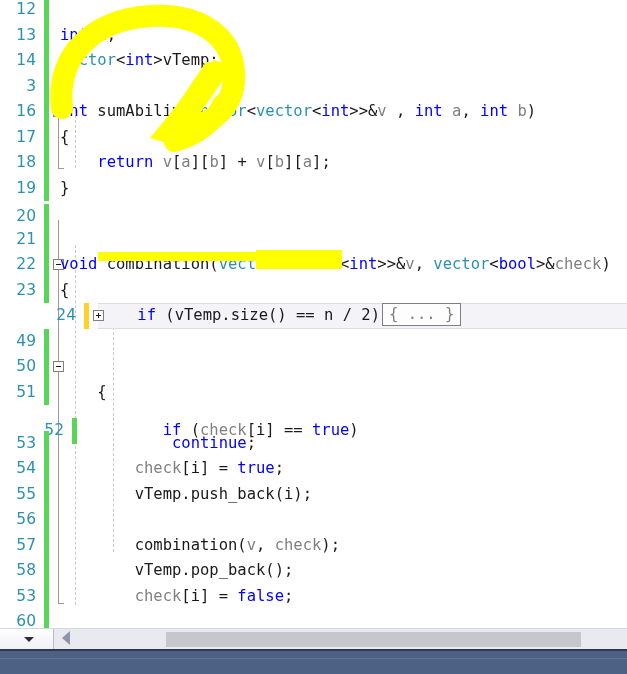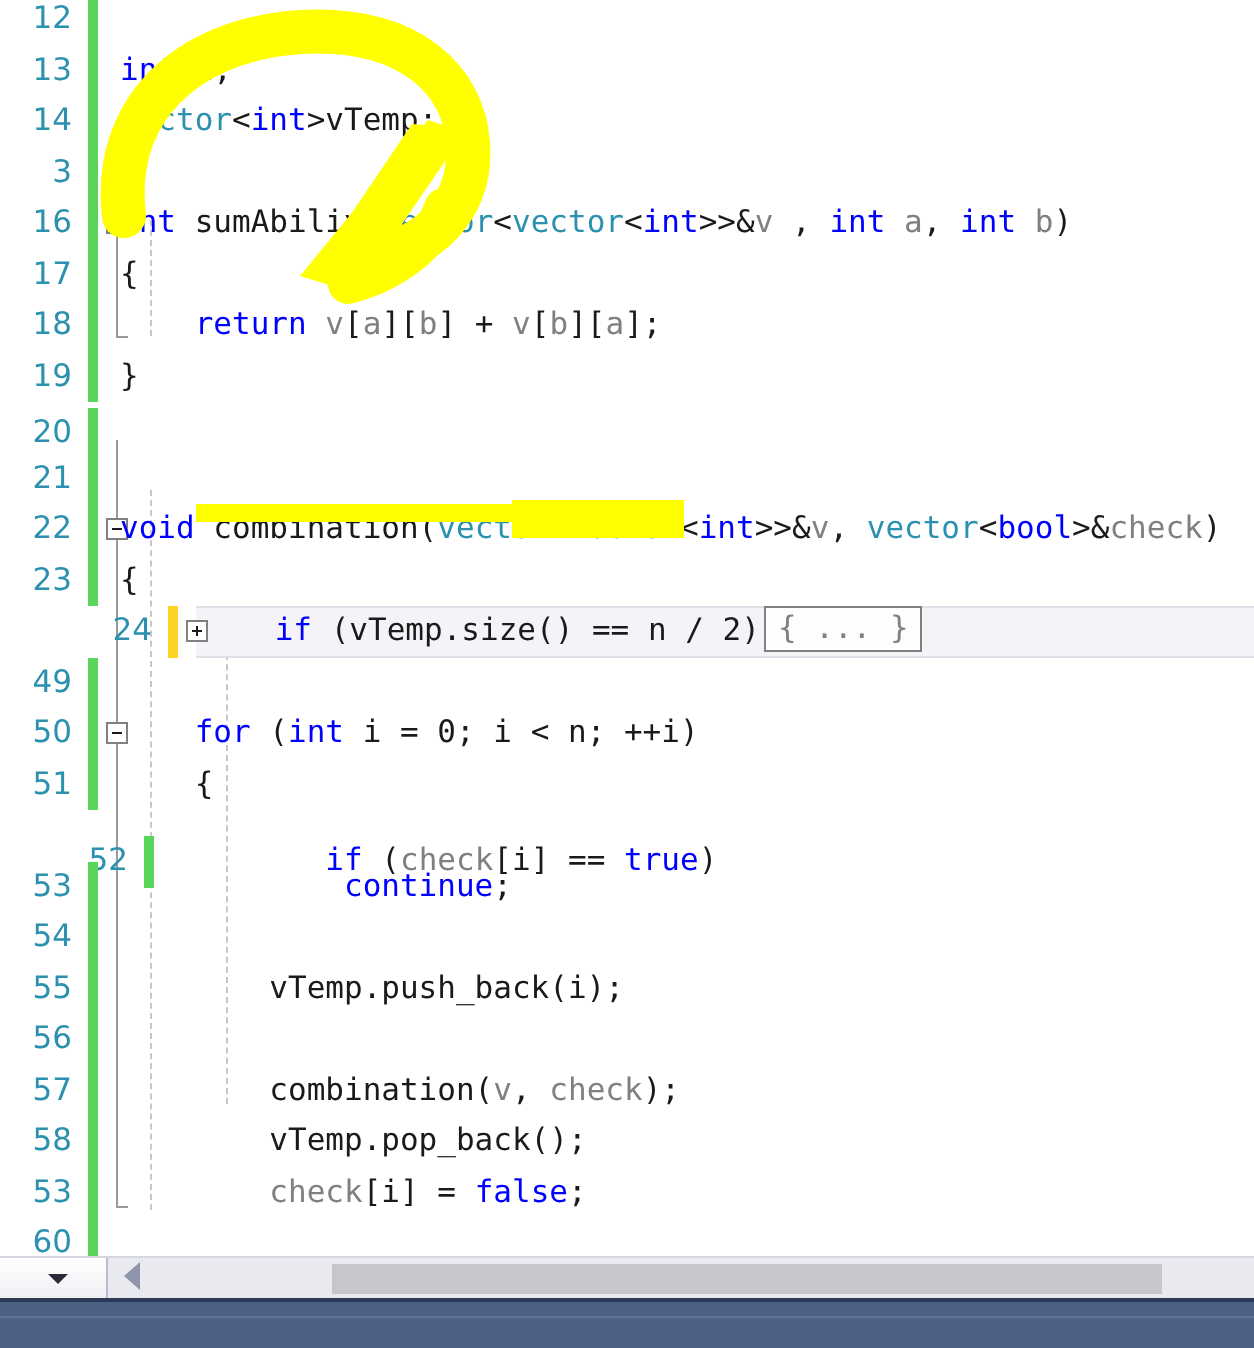--- a/index.html
+++ b/index.html
@@ -150,25 +150,25 @@
         <div class="row" style="top: 99px;"><div class="lnum">16</div><div class="chbar green" style="top: 0px; height: 25.5px;"></div><div class="foldbox" style="top: 7px;"></div><div class="code"><span class="kw">int</span><span class="pun"> sumAbiliy(</span><span class="typ">vector</span><span class="pun">&lt;</span><span class="typ">vector</span><span class="pun">&lt;</span><span class="kw">int</span><span class="pun">&gt;&gt;&amp;</span><span class="par">v</span><span class="pun"> , </span><span class="kw">int</span><span class="pun"> </span><span class="par">a</span><span class="pun">, </span><span class="kw">int</span><span class="pun"> </span><span class="par">b</span><span class="pun">)</span></div></div>
         <div class="row" style="top: 124.5px;"><div class="lnum">17</div><div class="chbar green" style="top: 0px; height: 25.5px;"></div><div class="code"><span class="pun">{</span></div></div>
         <div class="row" style="top: 150px;"><div class="lnum">18</div><div class="chbar green" style="top: 0px; height: 25.5px;"></div><div class="code"><span class="pun">    </span><span class="kw">return</span><span class="pun"> </span><span class="par">v</span><span class="pun">[</span><span class="par">a</span><span class="pun">][</span><span class="par">b</span><span class="pun">] + </span><span class="par">v</span><span class="pun">[</span><span class="par">b</span><span class="pun">][</span><span class="par">a</span><span class="pun">];</span></div></div>
         <div class="row" style="top: 175.5px;"><div class="lnum">19</div><div class="chbar green" style="top: 0px; height: 25.5px;"></div><div class="code"><span class="pun">}</span></div></div>
         <div class="row" style="top: 204px;"><div class="lnum">20</div><div class="chbar green" style="top: 0px; height: 25.5px;"></div><div class="code"></div></div>
         <div class="row" style="top: 226.5px;"><div class="lnum">21</div><div class="chbar green" style="top: 0px; height: 25.5px;"></div><div class="code"></div></div>
         <div class="row" style="top: 252px;"><div class="lnum">22</div><div class="chbar green" style="top: 0px; height: 25.5px;"></div><div class="foldbox" style="top: 7px;"></div><div class="code"><span class="kw">void</span><span class="pun"> combination(</span><span class="typ">vector</span><span class="pun">&lt;</span><span class="typ">vector</span><span class="pun">&lt;</span><span class="kw">int</span><span class="pun">&gt;&gt;&amp;</span><span class="par">v</span><span class="pun">, </span><span class="typ">vector</span><span class="pun">&lt;</span><span class="kw">bool</span><span class="pun">&gt;&amp;</span><span class="par">check</span><span class="pun">)</span></div></div>
         <div class="row" style="top: 277.5px;"><div class="lnum">23</div><div class="chbar green" style="top: 0px; height: 25.5px;"></div><div class="code"><span class="pun">{</span></div></div>
         <div class="row cur" style="top: 303px; margin-left: 40px;"><div class="rowbg"></div><div class="lnum">24</div><div class="chbar yellow" style="top: 0px; height: 25.5px;"></div><div class="foldbox plus" style="top: 7px;"></div><div class="code"><span class="pun">    </span><span class="kw">if</span><span class="pun"> (vTemp.size() == n / 2)</span><span class="collapsed">{ ... }</span></div></div>
         <div class="row" style="top: 328.5px;"><div class="lnum">49</div><div class="chbar green" style="top: 0px; height: 25.5px;"></div><div class="code"></div></div>
-        <div class="row" style="top: 354px;"><div class="lnum">50</div><div class="chbar green" style="top: 0px; height: 25.5px;"></div><div class="foldbox" style="top: 7px;"></div><div class="code"><span class="pun">    </span><span class="kw">for</span><span class="pun"> (</span><span class="kw">int</span><span class="pun"> i = 0; i &lt; n; ++i)</span></div></div>
+        <div class="row" style="top: 354px;"><div class="lnum">50</div><div class="chbar green" style="top: 0px; height: 25.5px;"></div><div class="foldbox" style="top: 7px;"></div></div>
         <div class="row" style="top: 379.5px;"><div class="lnum">51</div><div class="chbar green" style="top: 0px; height: 25.5px;"></div><div class="code"><span class="pun">    {</span></div></div>
         <div class="row" style="top: 418px; margin-left: 28px;"><div class="lnum">52</div><div class="chbar green" style="top: 0px; height: 25.5px;"></div><div class="code"><span class="pun">        </span><span class="kw">if</span><span class="pun"> (</span><span class="par">check</span><span class="pun">[i] == </span><span class="kw">true</span><span class="pun">)</span></div></div>
         <div class="row" style="top: 430.5px;"><div class="lnum">53</div><div class="chbar green" style="top: 0px; height: 25.5px;"></div><div class="code"><span class="pun">            </span><span class="kw">continue</span><span class="pun">;</span></div></div>
-        <div class="row" style="top: 456px;"><div class="lnum">54</div><div class="chbar green" style="top: 0px; height: 25.5px;"></div></div>
+        <div class="row" style="top: 456px;"><div class="lnum">54</div><div class="chbar green" style="top: 0px; height: 25.5px;"></div><div class="code"><span class="pun">        </span><span class="par">check</span><span class="pun">[i] = </span><span class="kw">true</span><span class="pun">;</span></div></div>
         <div class="row" style="top: 481.5px;"><div class="lnum">55</div><div class="chbar green" style="top: 0px; height: 25.5px;"></div><div class="code"><span class="pun">        vTemp.push_back(i);</span></div></div>
         <div class="row" style="top: 507px;"><div class="lnum">56</div><div class="chbar green" style="top: 0px; height: 25.5px;"></div><div class="code"></div></div>
         <div class="row" style="top: 532.5px;"><div class="lnum">57</div><div class="chbar green" style="top: 0px; height: 25.5px;"></div><div class="code"><span class="pun">        combination(</span><span class="par">v</span><span class="pun">, </span><span class="par">check</span><span class="pun">);</span></div></div>
         <div class="row" style="top: 558px; padding-left: 44px;"><div class="lnum">58</div><div class="chbar green" style="top: 0px; height: 25.5px;"></div><div class="code"><span class="pun">        vTemp.pop_back();</span></div></div>
         <div class="row" style="top: 583.5px;"><div class="lnum">53</div><div class="chbar green" style="top: 0px; height: 25.5px;"></div><div class="code"><span class="pun">        </span><span class="par">check</span><span class="pun">[i] = </span><span class="kw">false</span><span class="pun">;</span></div></div>
         <div class="row" style="top: 609px;"><div class="lnum">60</div><div class="chbar green" style="top: 0px; height: 25.5px;"></div><div class="code"></div></div>
       </div>
 
     <svg class="marker" width="627" height="628" viewBox="0 0 627 628">
 

